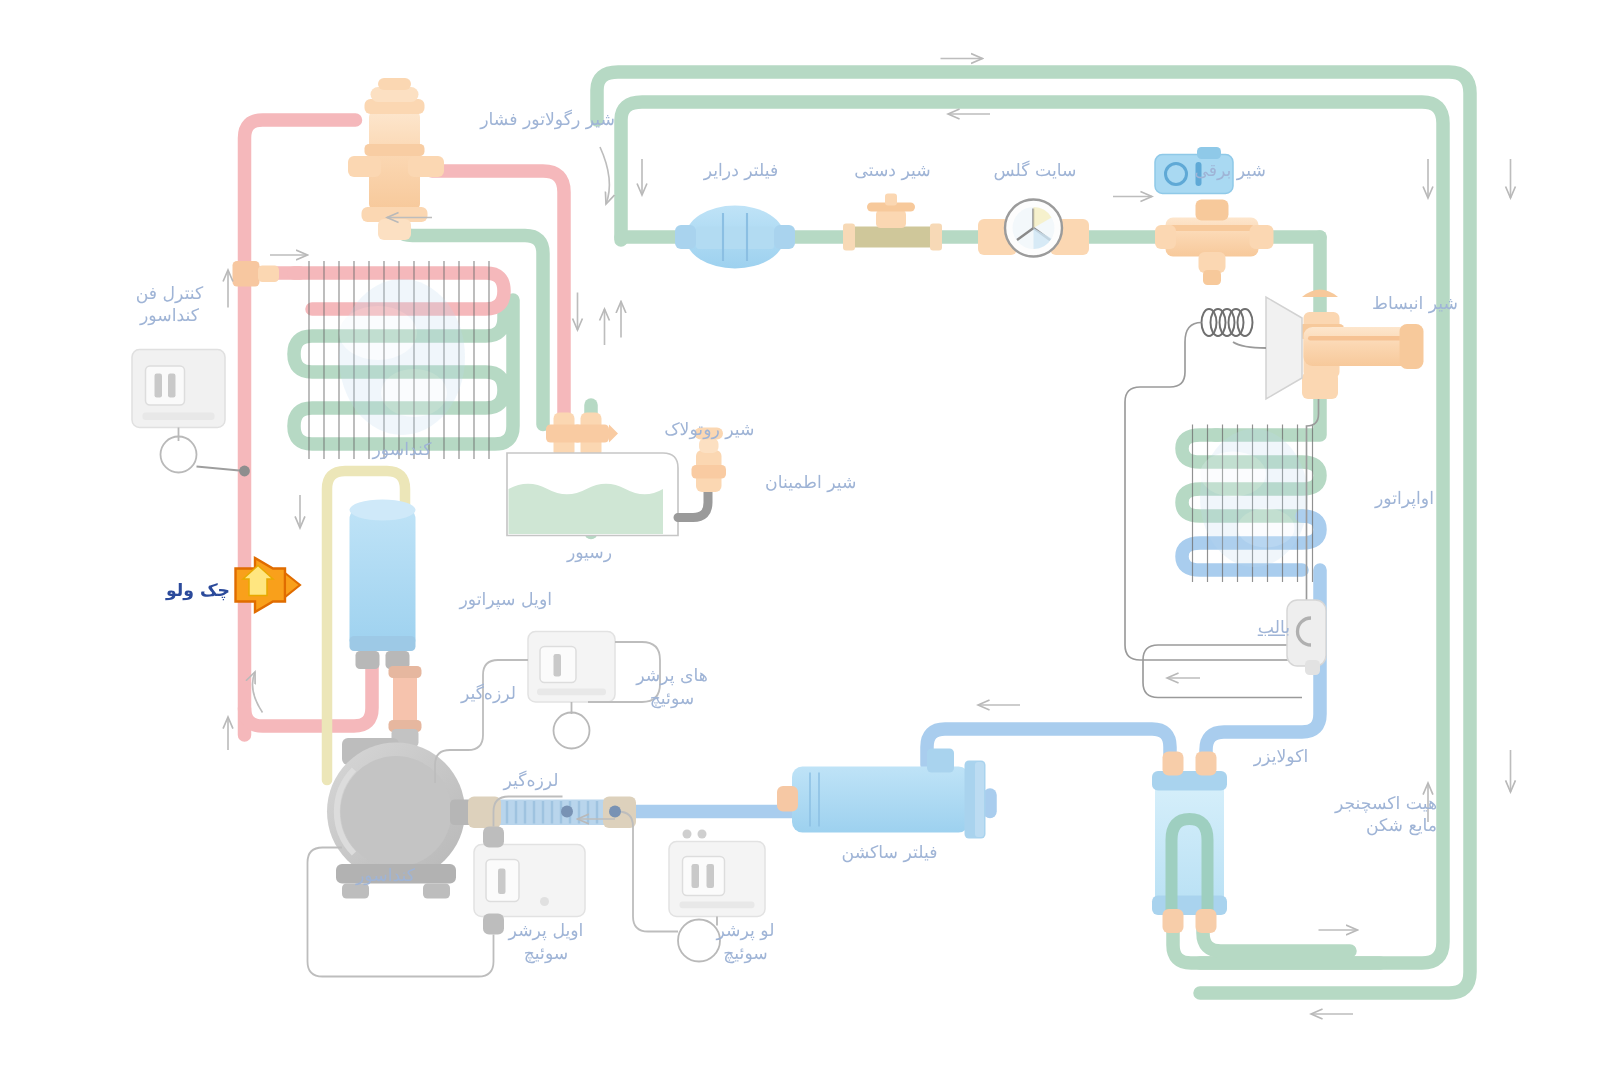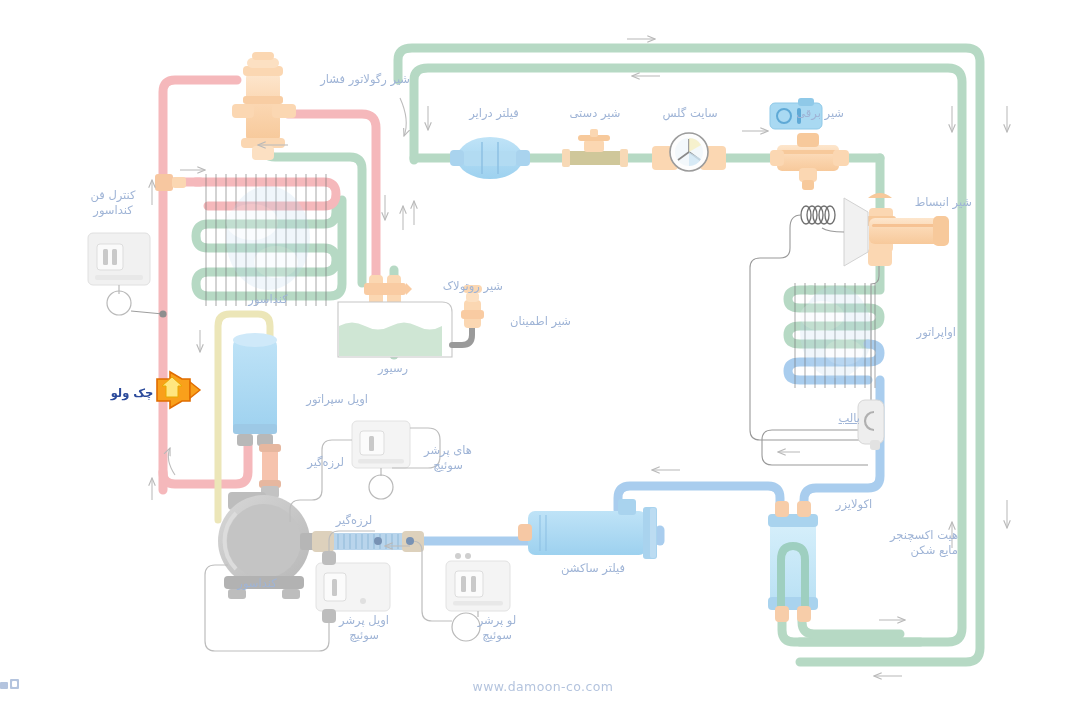--- a/index.html
+++ b/index.html
@@ -473,23 +473,14 @@
 
 <div class="lbl" style="left:890px;top:325px;width:66px;text-align:right;">اواپراتور</div>
 
 <div class="lbl" style="left:820px;top:411px;width:40px;text-align:right;text-decoration:underline;">بالب</div>
 
 <div class="lbl" style="left:821px;top:458px;width:66px;margin-top:39px;">اکولایزر</div>
 
 <div class="lbl" style="left:866px;top:528px;width:92px;text-align:right;">هیت اکسچنجر
 مایع شکن</div>
 
-<div class="footer">
-  <span class="logo">
-    <svg width="20" height="11" viewBox="0 0 20 11">
-      <rect x="0" y="3" width="8" height="7" rx="1" fill="#b4c4de"></rect>
-      <rect x="10" y="0" width="9" height="10" rx="1" fill="#b4c4de"></rect>
-      <rect x="12" y="2" width="5" height="6" rx="1" fill="#ffffff"></rect>
-    </svg>
-  </span><span>www.damoon-co.com</span>
+
 </div>
 
-</div>
-
 </body></html>

